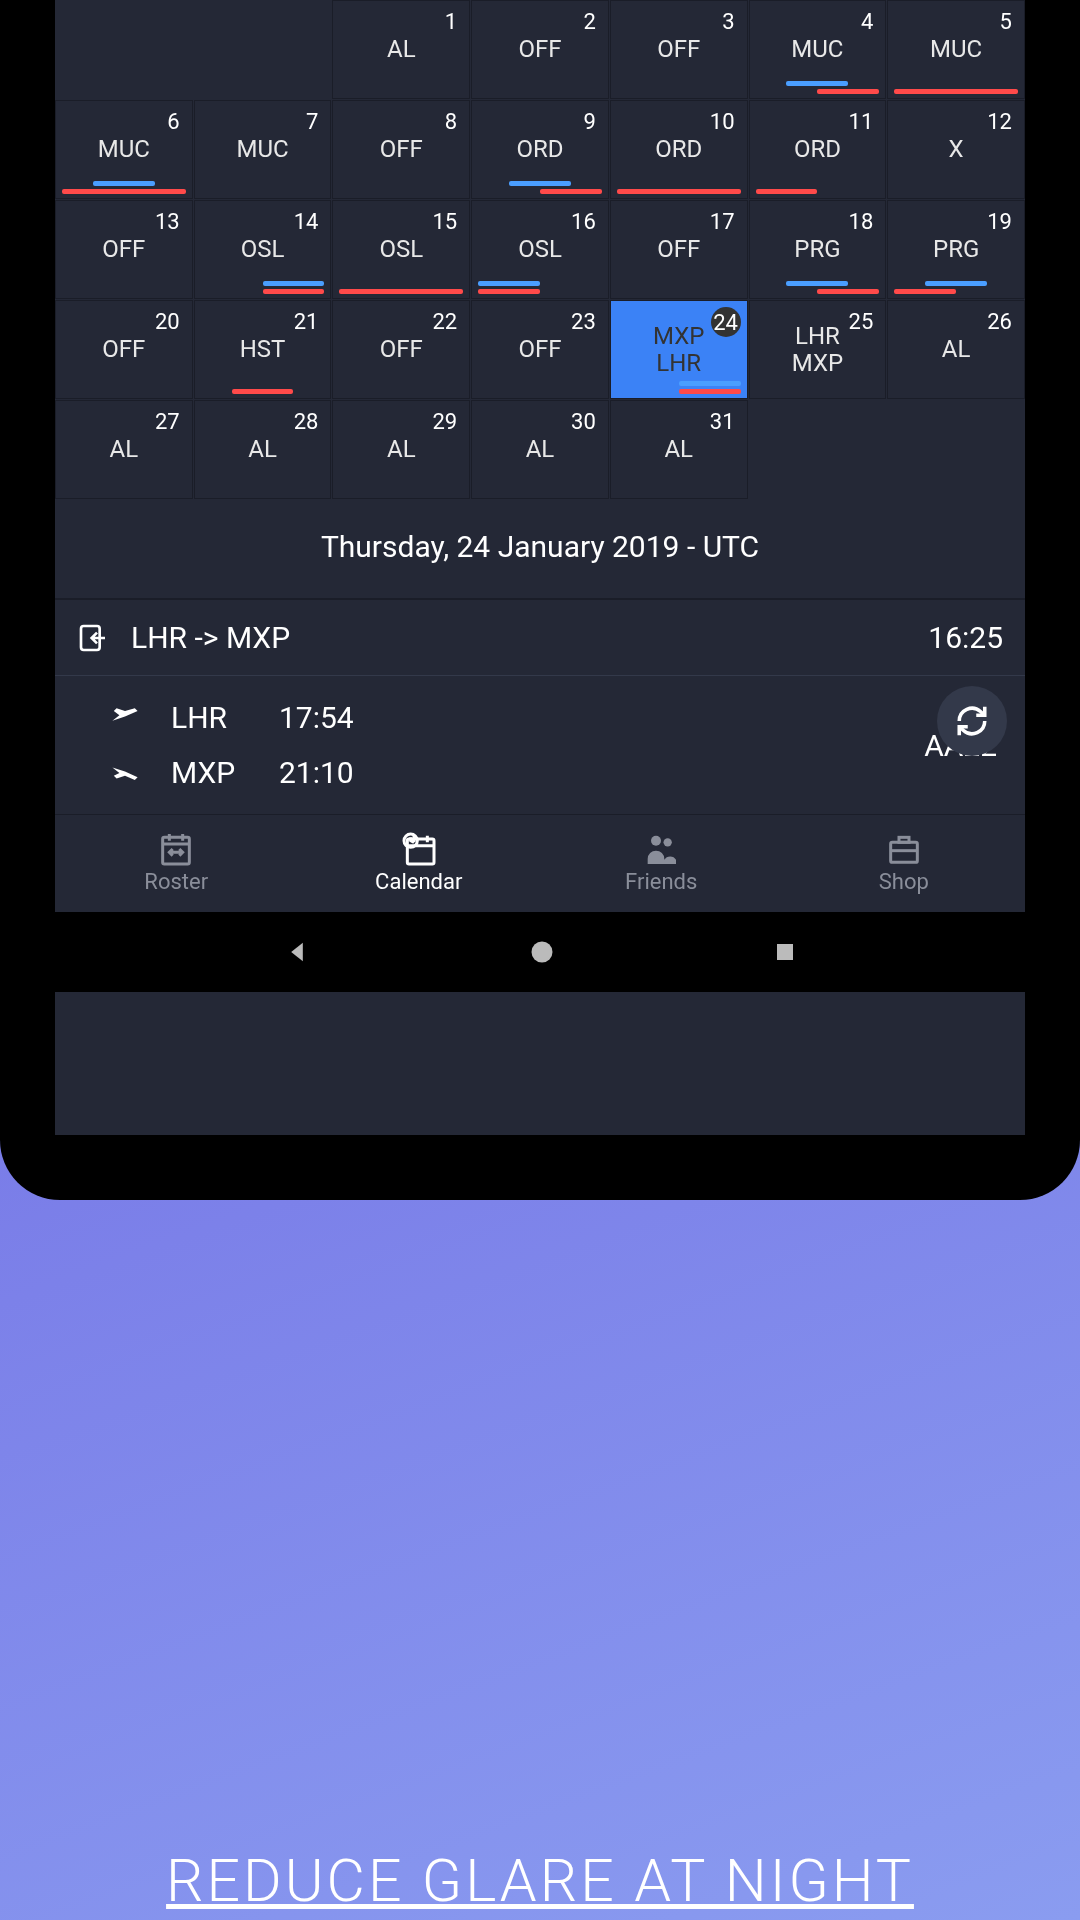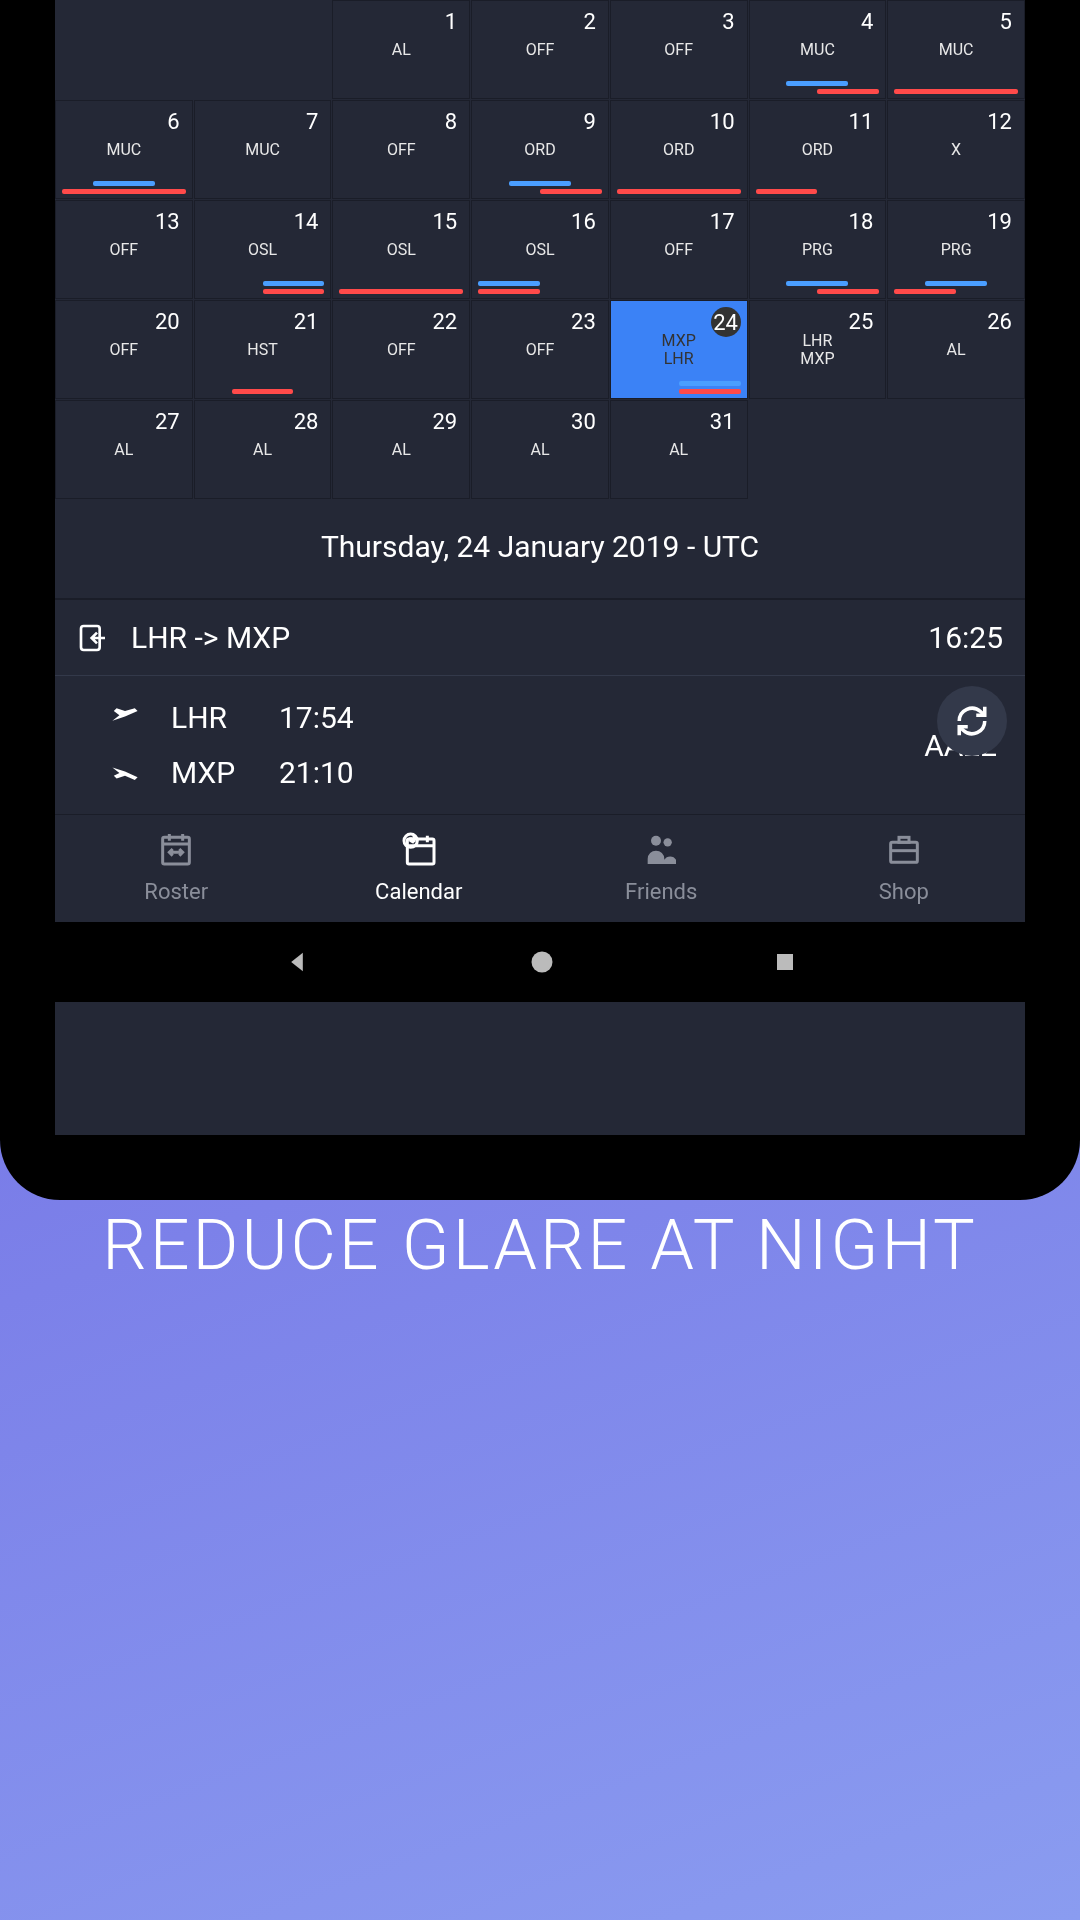--- a/index.html
+++ b/index.html
@@ -51,21 +51,21 @@
 .daynum {
   position: absolute;
   top: 8px;
   right: 12px;
   font-size: 22px;
   color: #fff;
   font-weight: 400;
 }
 .cell.selected .daynum { background: #333; color: #fff; border-radius: 50%; width: 30px; height: 30px; display: flex; align-items: center; justify-content: center; top: 6px; right: 6px; }
 .codes {
-  font-size: 16px;
+  font-size: 24px;
   color: #e8e8e8;
   text-align: center;
   line-height: 1.1;
 }
 .cell.selected .codes { color: #333; }
 .bars { position: absolute; bottom: 4px; left: 0; right: 0; display: flex; flex-direction: column; gap: 3px; padding: 0 6px; }
 .bar { height: 5px; border-radius: 2px; }
 .bar.blue { background: #4a9eff; }
 .bar.red { background: #ff4a4a; }
 .bar.short { width: 50%; margin: 0 auto; }
@@ -110,46 +110,47 @@
   display: flex;
   background: #242836;
   padding: 14px 0 18px;
   border-top: 1px solid #1a1d28;
 }
 .nav-item {
   flex: 1;
   display: flex;
   flex-direction: column;
   align-items: center;
-  gap: 10px;
+  gap: 0;
   color: #8a8e9a;
   font-size: 22px;
 }
 .nav-item.active { color: #ffffff; }
 .nav-icon { width: 40px; height: 40px; display: flex; align-items: center; justify-content: center; }
 .sys-nav {
   background: #000;
   height: 80px;
   display: flex;
   justify-content: space-around;
   align-items: center;
   padding: 0 120px;
 }
 .promo {
   flex: 1;
   display: flex;
   flex-direction: column;
   align-items: center;
-  justify-content: space-between;
+  justify-content: flex-end;
   color: #fff;
-  font-size: 70px;
+  font-size: 59px;
   letter-spacing: 3px;
   font-weight: 300;
   text-align: center;
   line-height: 1.3;
+  text-decoration: underline;
 }
 .promo b { font-weight: 700; }
 svg { display: block; }
 </style>
 </head>
 <body>
 
 <div class="phone">
   <div class="screen">
 

